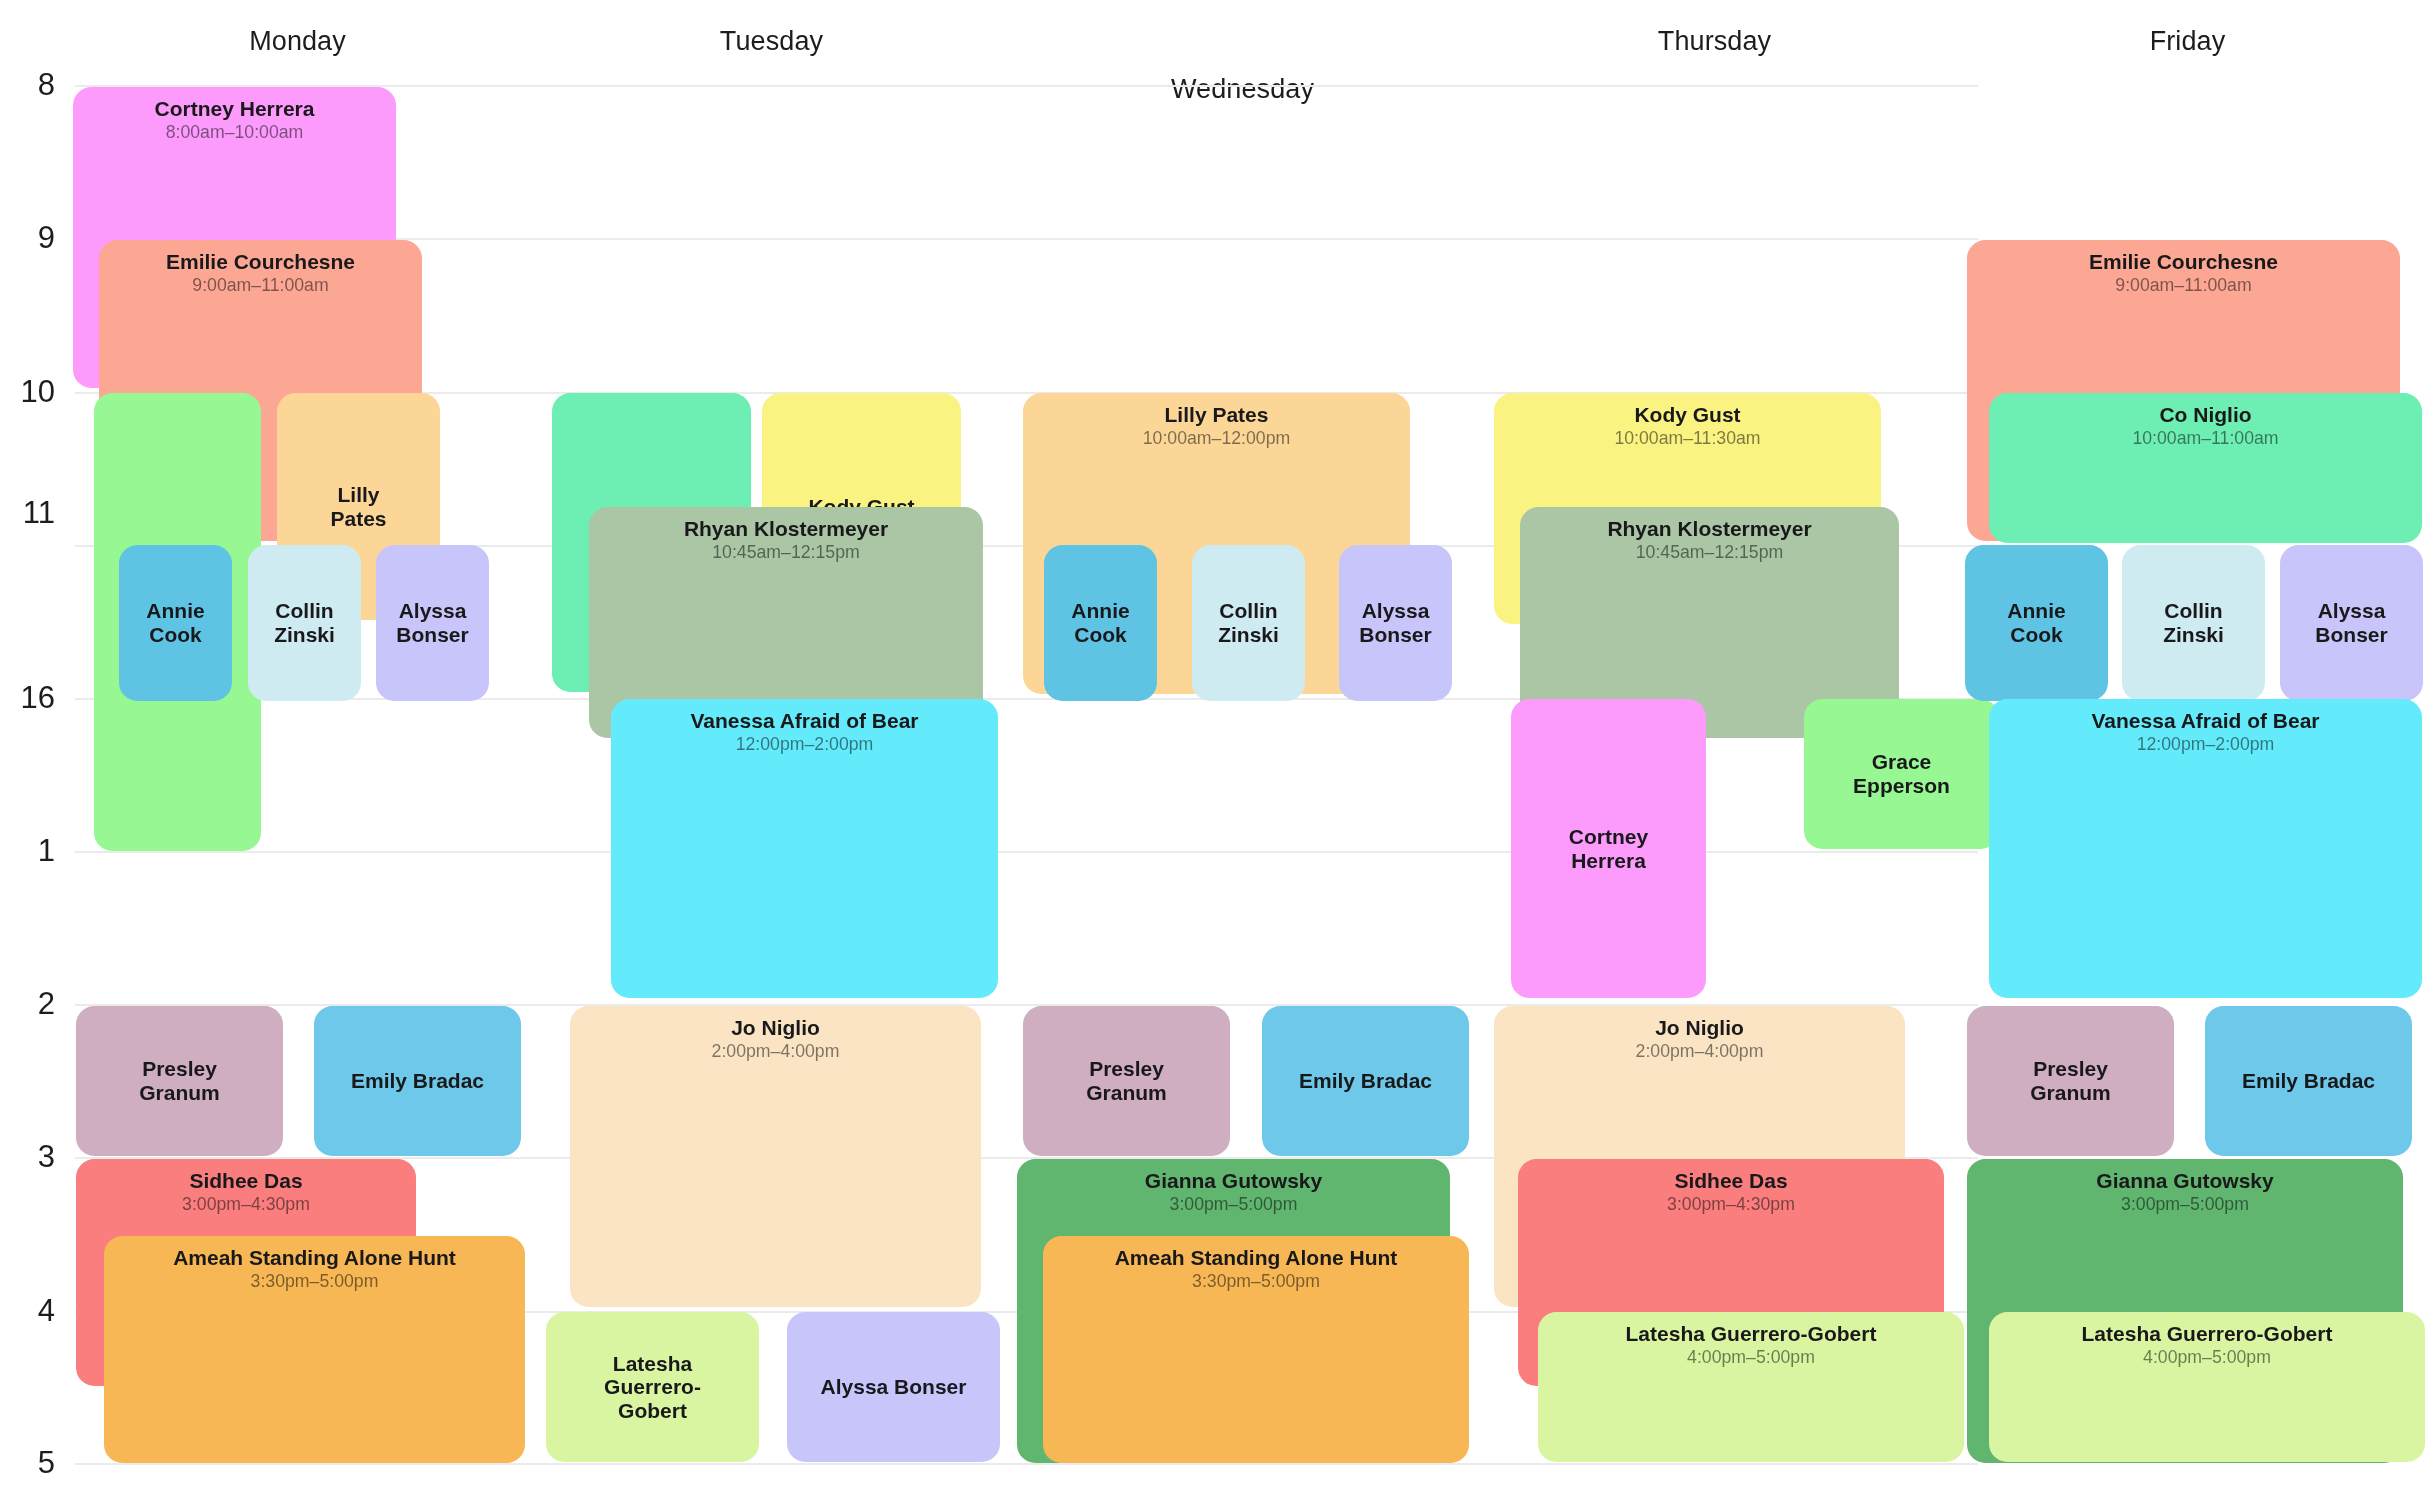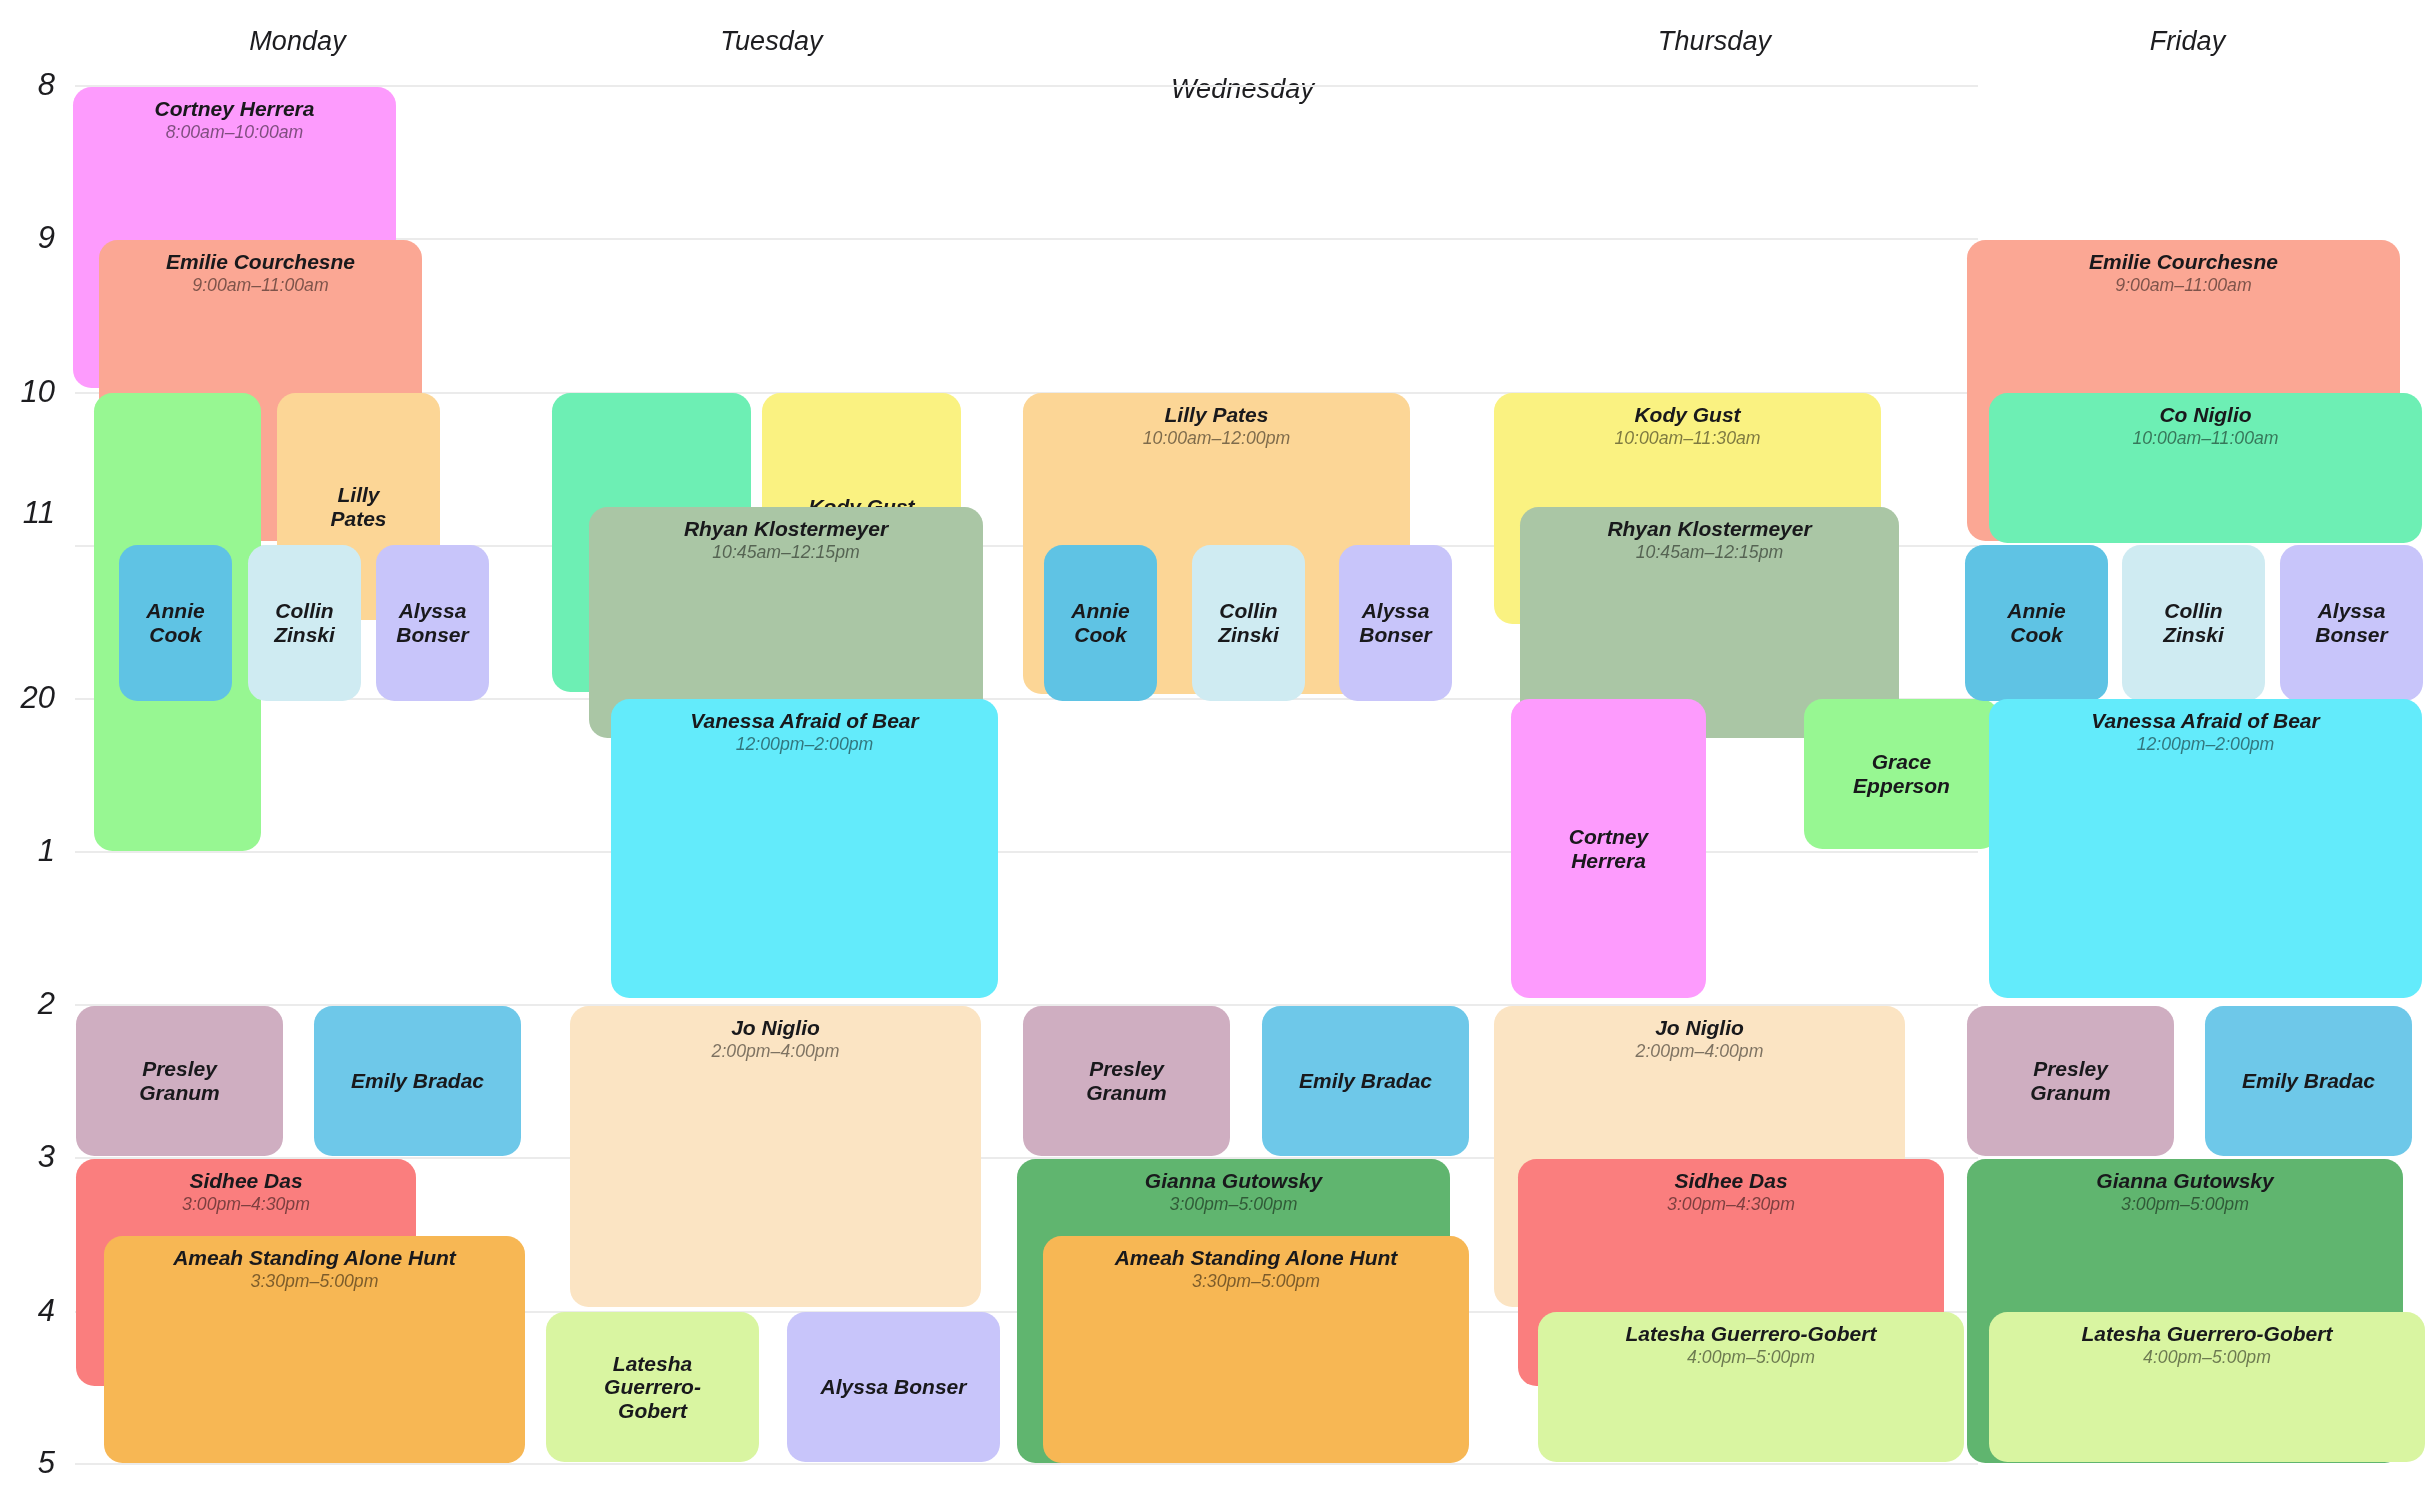--- a/index.html
+++ b/index.html
@@ -1,21 +1,21 @@
 <!DOCTYPE html>
 <html style="font-size:11.3px"><head>
 <meta charset="utf-8">
 <style>
   html,body{margin:0;padding:0;background:#ffffff;}
   body{
     width:2426px;height:1506px;overflow:hidden;
     font-family:"Liberation Sans","DejaVu Sans",sans-serif;
     -webkit-font-smoothing:antialiased;
   }
-  #calendar{position:relative;width:1978px;height:1506px;background:#fff;font-style:italic;}
+  #calendar{position:relative;width:1978px;height:1506px;background:#fff;}
 
   
   .day-header{
     position:absolute;top:24px;height:34px;line-height:34px;
     text-align:center;font-size:27px;color:#1d1d20;font-weight:400;
     letter-spacing:0.1px;
   }
 
   
   .gridline{
@@ -70,21 +70,21 @@
       <div class="gridline" style="top: 1004px; background: rgb(235, 235, 235);"></div>
       <div class="gridline" style="top: 1157px; background: rgb(235, 235, 235);"></div>
       <div class="gridline" style="top: 1311px; background: rgb(235, 235, 235);"></div>
       <div class="gridline" style="top: 1463px; background: rgb(235, 235, 235);"></div>
     </div>
   <div id="hour-labels">
       <div class="hour-label" style="top: 85px;">8</div>
       <div class="hour-label" style="top: 238px;">9</div>
       <div class="hour-label" style="top: 392px;">10</div>
       <div class="hour-label" style="top: 513px;">11</div>
-      <div class="hour-label" style="top: 698px;">20</div>
+      <div class="hour-label" style="top: 698px;">16</div>
       <div class="hour-label" style="top: 851px;">1</div>
       <div class="hour-label" style="top: 1004px;">2</div>
       <div class="hour-label" style="top: 1157px;">3</div>
       <div class="hour-label" style="top: 1311px;">4</div>
       <div class="hour-label" style="top: 1463px;">5</div>
     </div>
   <div id="events-layer">
       <div class="event" style="left: 73px; top: 87px; width: 323px; height: 301px; background: rgb(253, 155, 253); z-index: 10;">
         <div class="name">Cortney Herrera</div>
         <div class="time">8:00am–10:00am</div>

